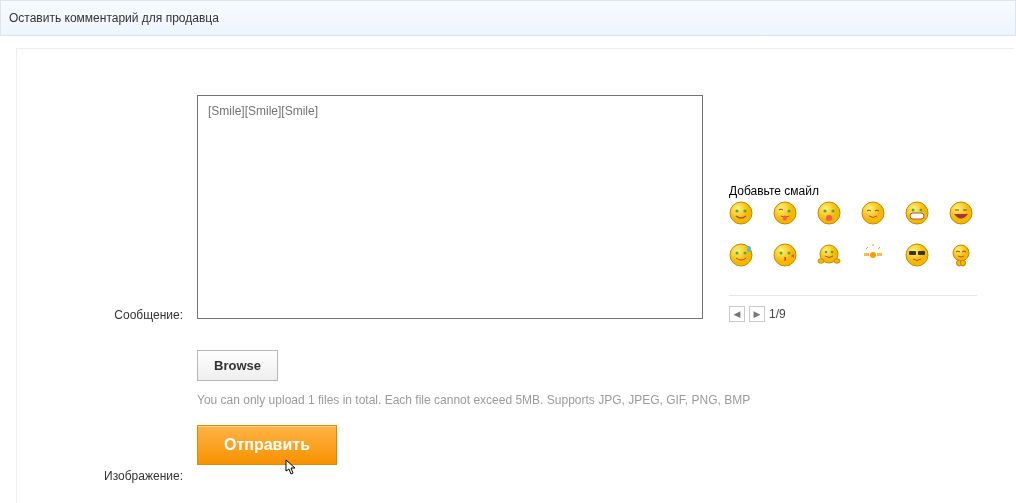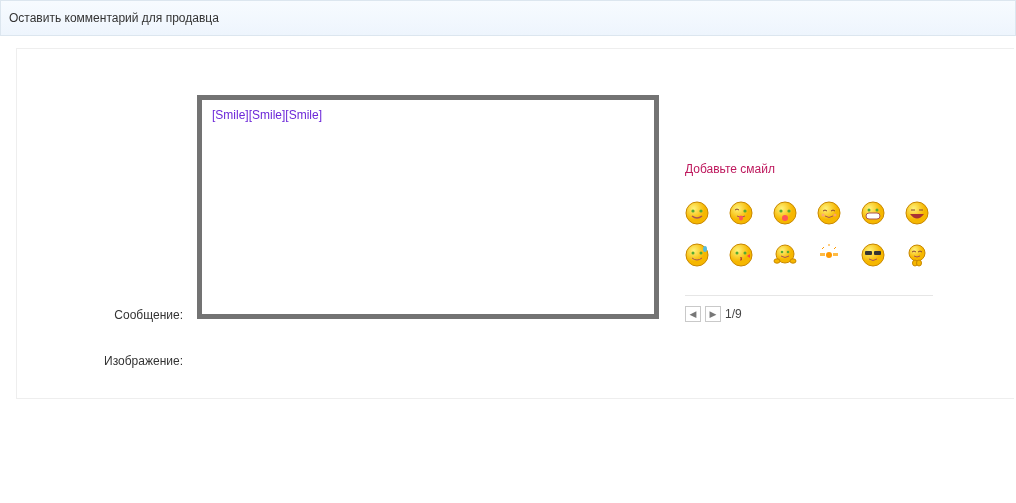--- a/index.html
+++ b/index.html
@@ -36,37 +36,37 @@
     text-align: right;
     padding-right: 14px;
     color: #333;
     font-size: 12px;
     padding-top: 4px;
   }
   .field-col {
     flex: 0 0 auto;
   }
   .msg-textarea {
-    width: 462px;
+    width: 506px;
     height: 224px;
-    border: 5px solid #737373;
+    border: 1px solid #737373;
     padding: 8px 10px;
     font-family: Arial, sans-serif;
     font-size: 12px;
-    color: #6d28d9;
+    color: #737373;
     resize: none;
   }
   .emoji-panel {
     margin-left: 26px;
     width: 248px;
   }
   .emoji-title {
-    color: #be185d;
-    font-size: 12px;
-    margin: 8px 0 25px 0;
+    color: #000000;
+    font-size: 12px;
+    margin: 8px 0 3px 0;
   }
   .emoji-grid {
     display: flex;
     flex-wrap: wrap;
     gap: 18px 20px;
     margin-bottom: 28px;
   }
   .emoji {
     width: 24px;
     height: 24px;
@@ -263,15 +263,25 @@
       <div class="pager">
         <span class="pager-btn">◀</span>
         <span class="pager-btn">▶</span>
         <span>1/9</span>
       </div>
     </div>
   </div>
 
   <div class="row" style="margin-bottom:0">
     <div class="label-col">Изображение:</div>
+    <div class="field-col">
+      <button class="browse-btn">Browse</button>
+      <div class="upload-hint">You can only upload 1 files in total. Each file cannot exceed 5MB. Supports JPG, JPEG, GIF, PNG, BMP</div>
+      <button class="submit-btn">Отправить</button>
+      <div class="cursor-icon">
+        <svg viewBox="0 0 14 18" width="14" height="18">
+            <path d="M1 1 L1 12 L4 10 L6 15 L8 14 L6 9 L10 9 Z" fill="#fff" stroke="#000" stroke-width="1"></path>
+          </svg>
+      </div>
+    </div>
   </div>
 
 </div>
 
 </body></html>

